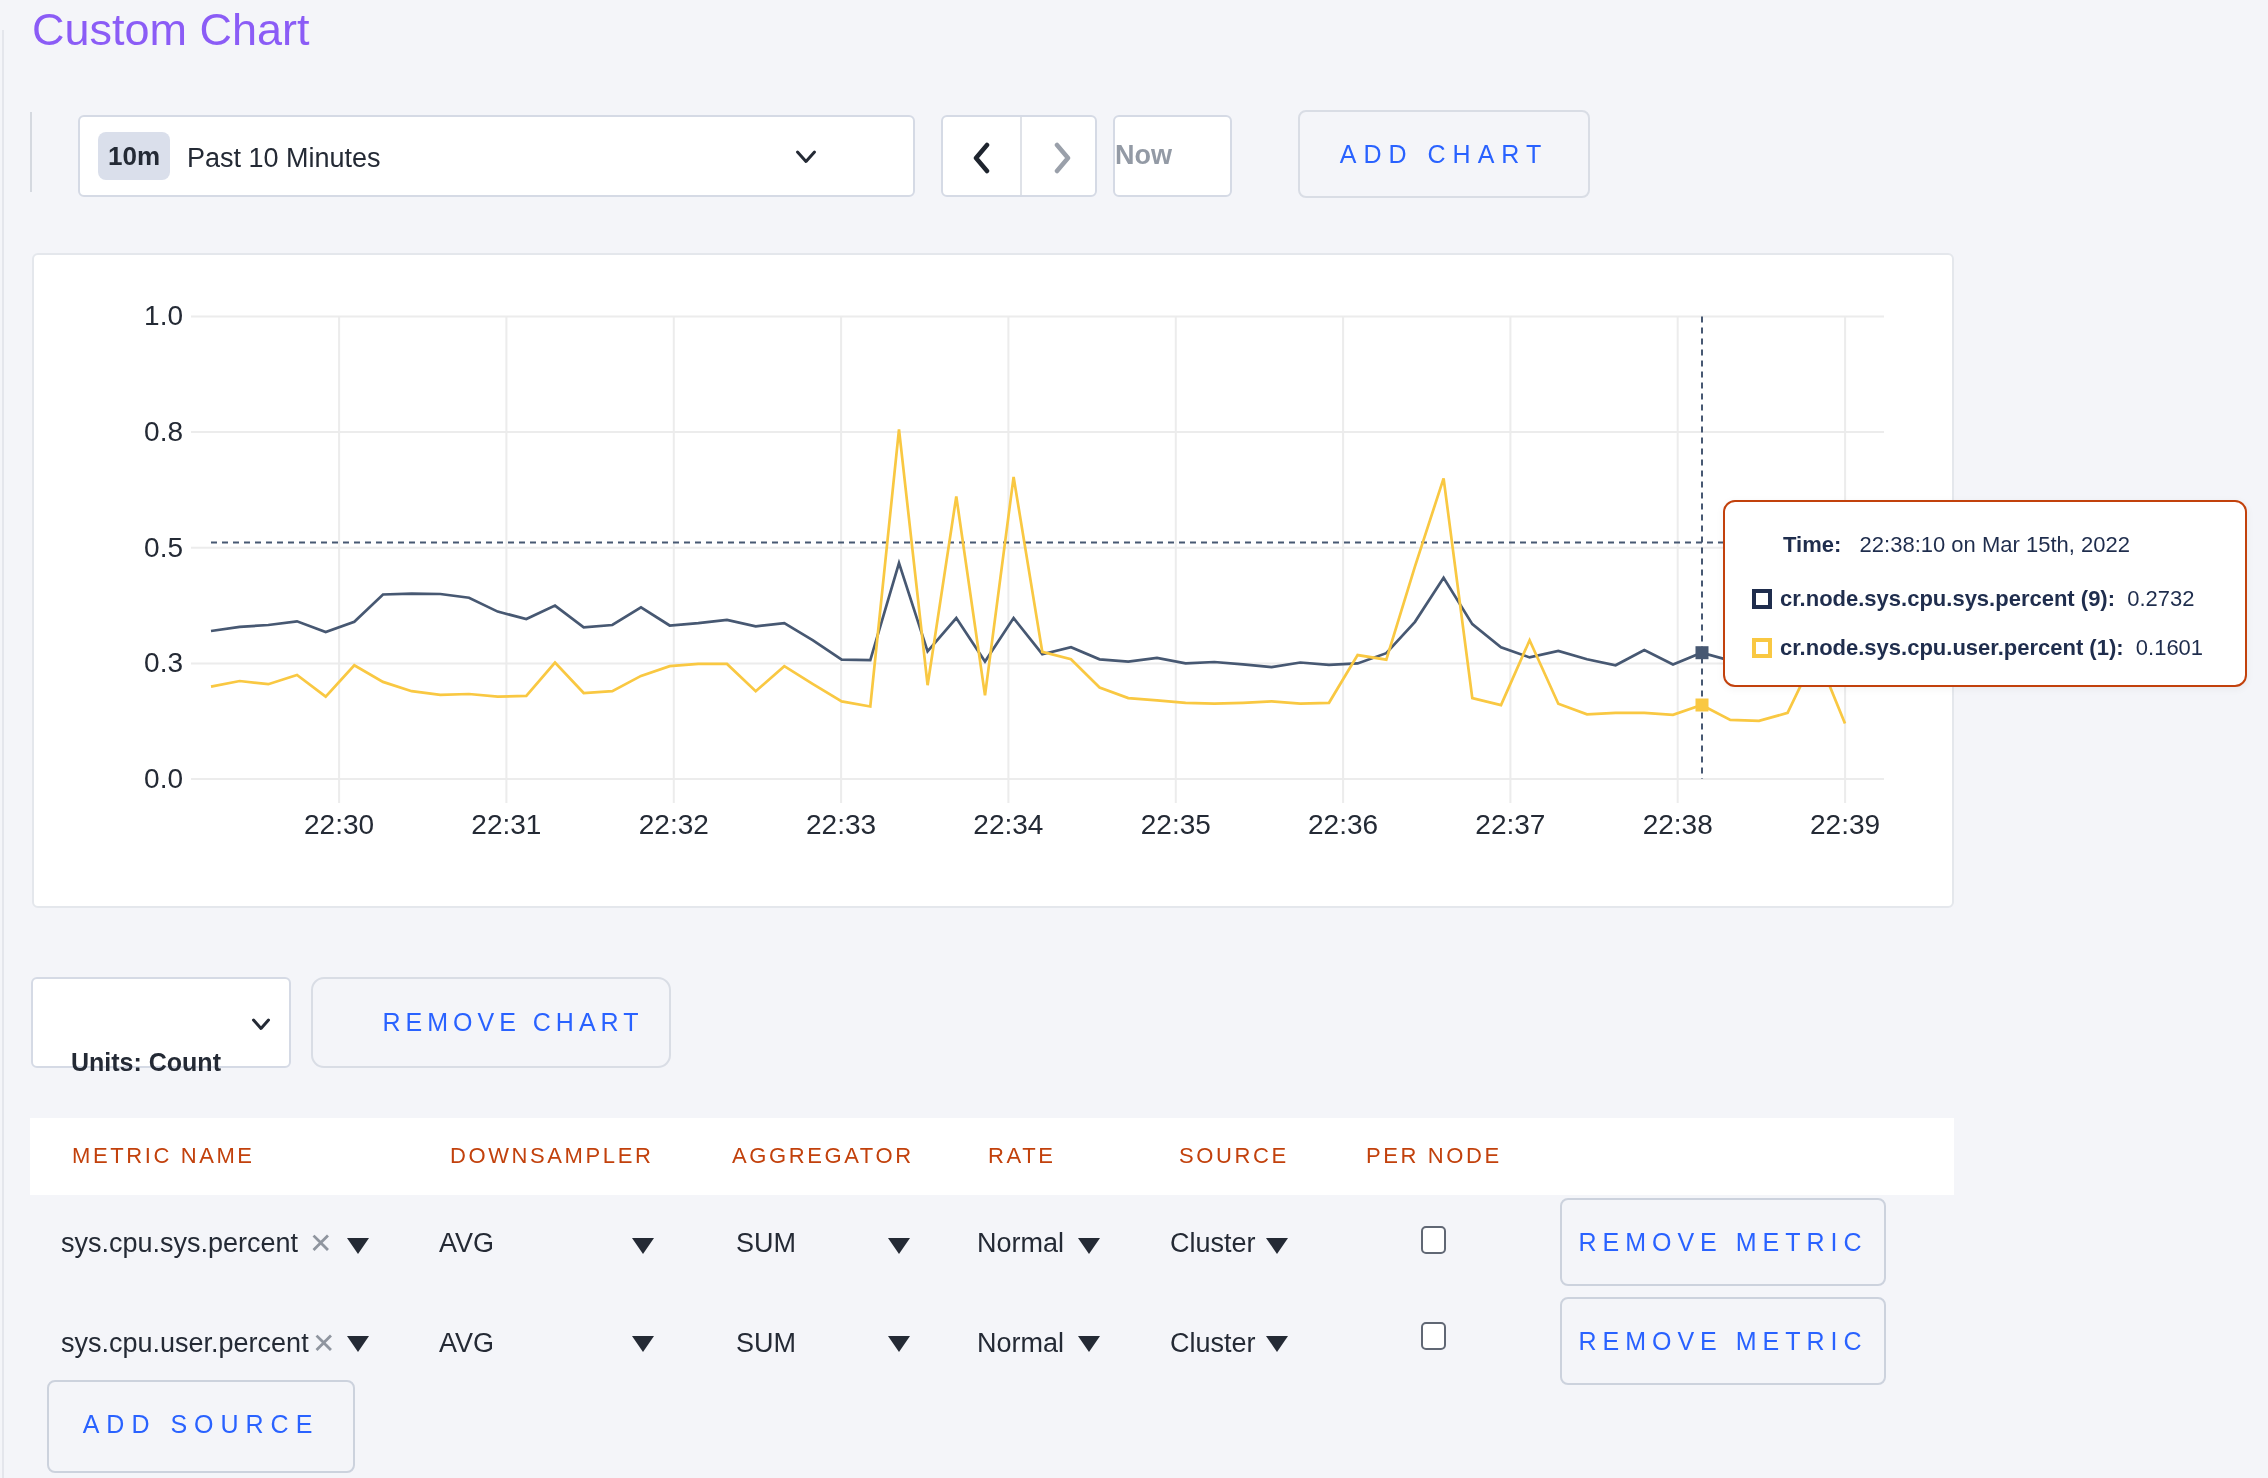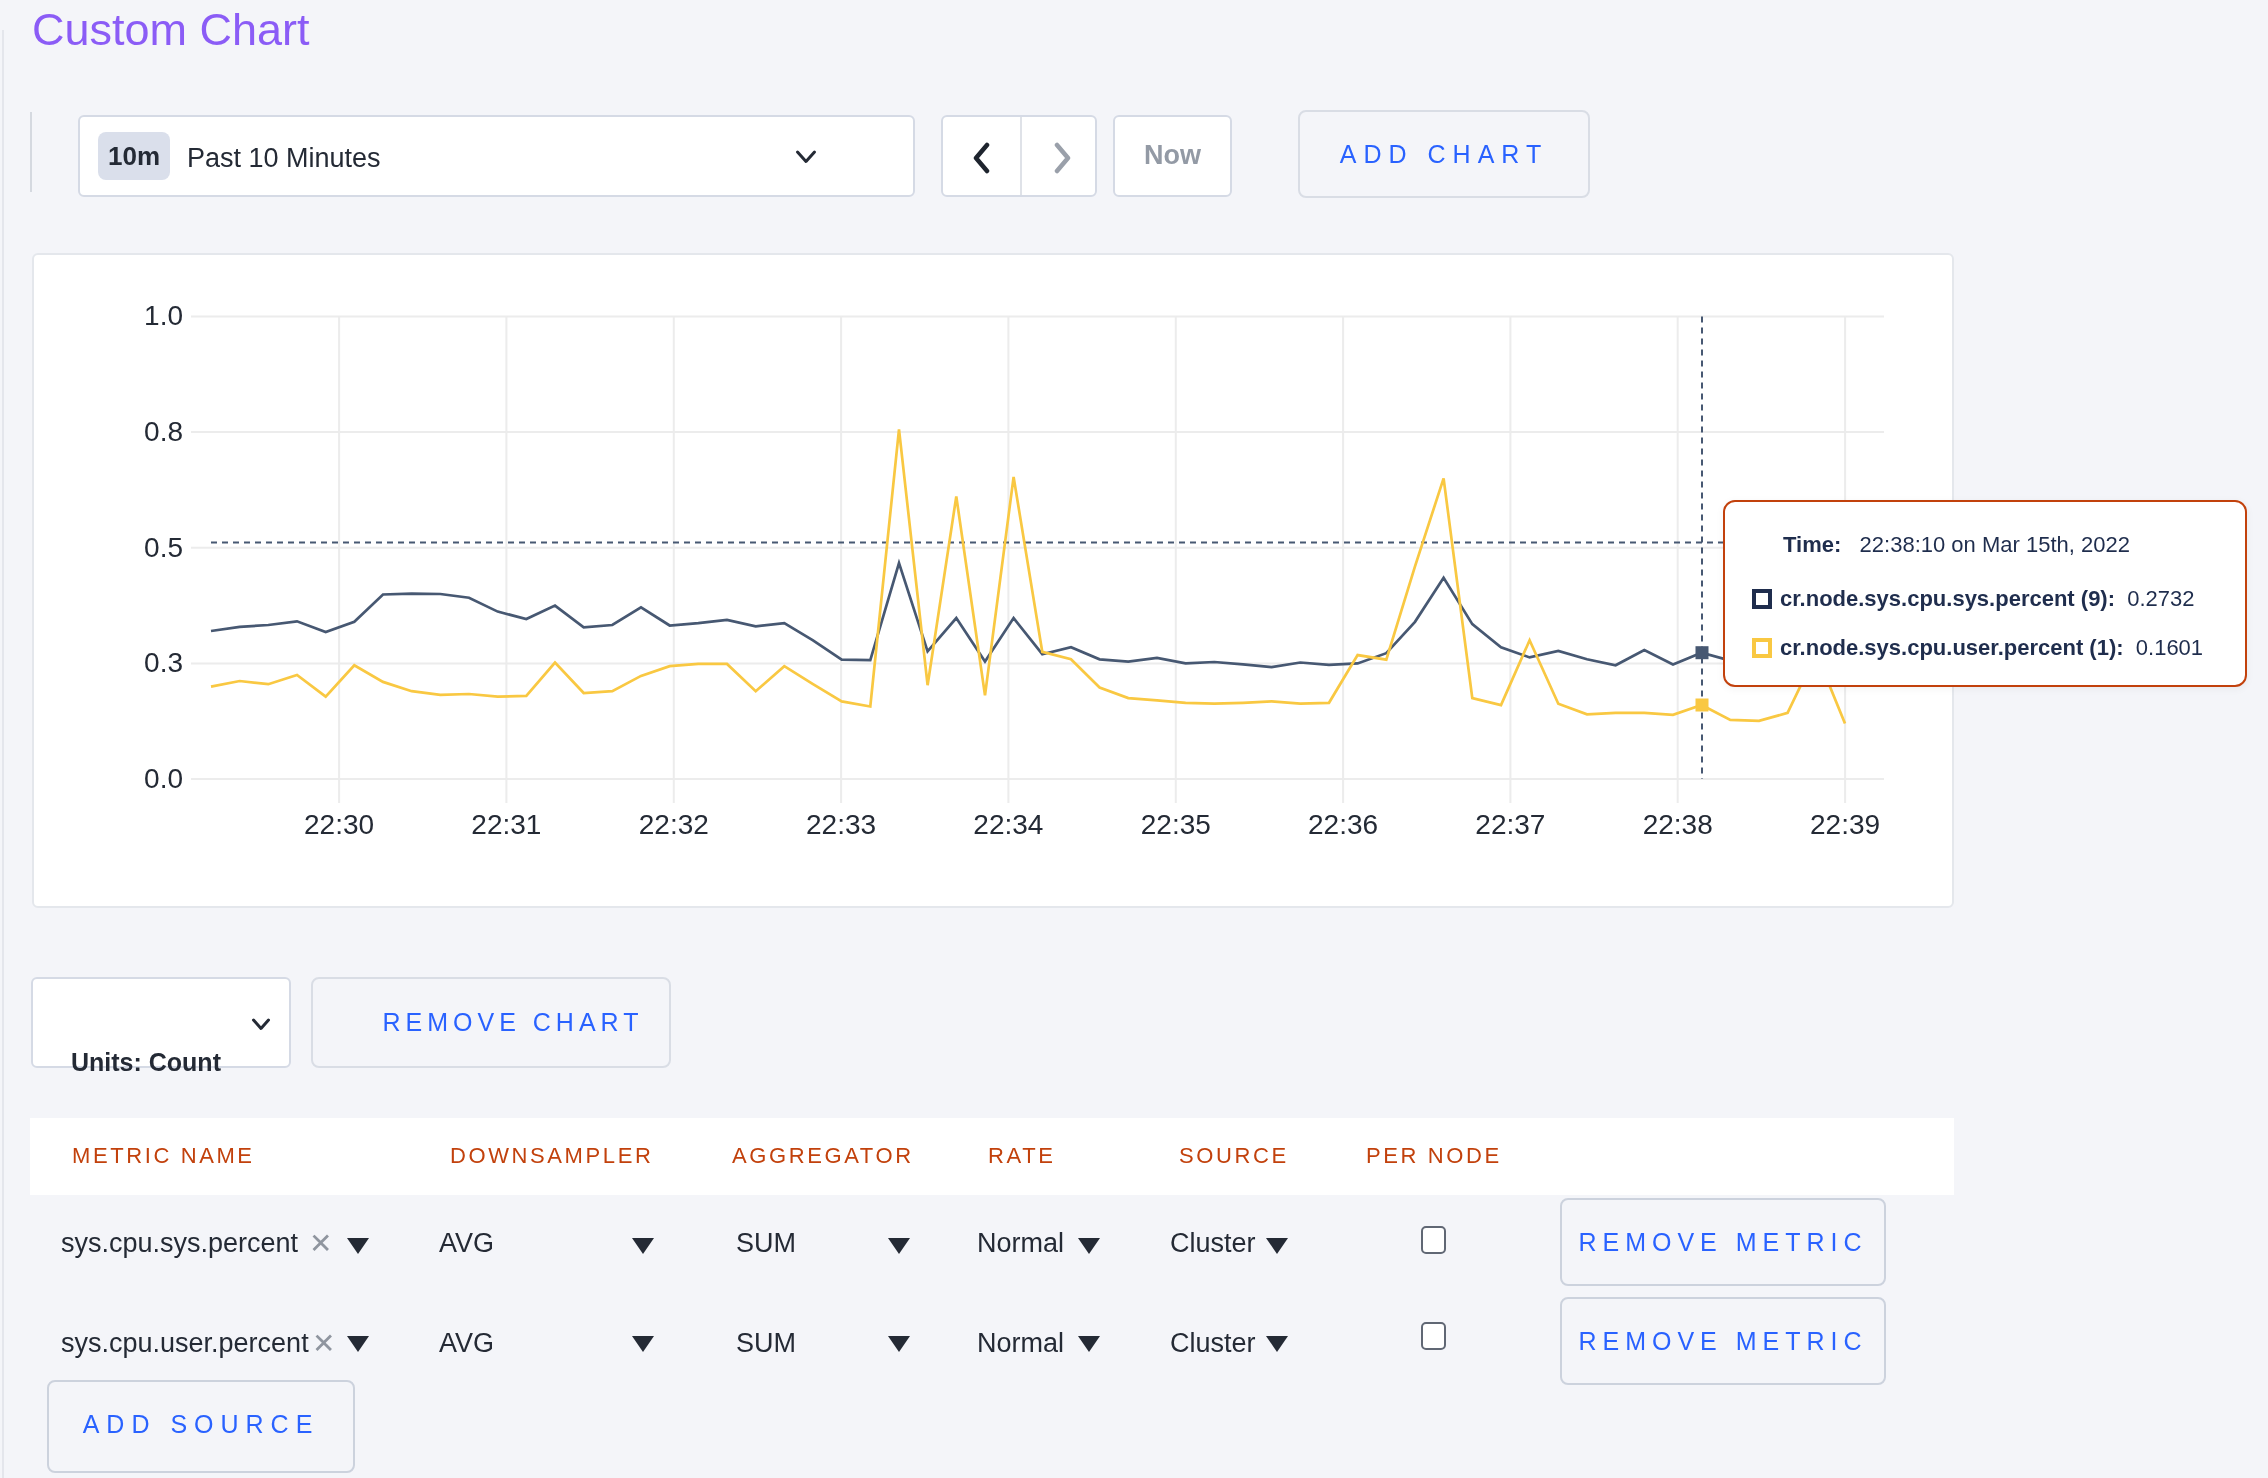--- a/index.html
+++ b/index.html
@@ -7,32 +7,32 @@
 .abs { position:absolute; }
 h1 { position:absolute; left:32px; top:4px; font-size:45px; font-weight:400; color:#8b5cf6; letter-spacing:0; }
 .edge { position:absolute; left:2px; top:30px; width:2px; height:1448px; background:#e4e6ec; }
 .vline { position:absolute; left:30px; top:112px; width:2px; height:80px; background:#d5d9e0; }
 .dropdown { position:absolute; left:78px; top:115px; width:837px; height:82px; background:#fff; border:2px solid #d5dae5; border-radius:6px; }
 .badge { position:absolute; left:18px; top:15px; width:72px; height:48px; background:#dadfeb; border-radius:8px; font-size:26px; font-weight:bold; color:#242a35; text-align:center; line-height:48px; }
 .ddlabel { position:absolute; left:107px; top:26px; font-size:27px; color:#242a35; }
 .chev { position:absolute; right:96px; top:32px; }
 .btngroup { position:absolute; left:941px; top:115px; width:156px; height:82px; background:#fff; border:2px solid #d5dae5; border-radius:6px; }
 .btngroup .sep { position:absolute; left:77px; top:0; width:2px; height:78px; background:#dfe2e8; }
-.nowbtn { position:absolute; left:1113px; top:115px; width:119px; height:82px; background:#fff; border:2px solid #d5dae5; border-radius:6px; font-size:27px; font-weight:bold; color:#939aa5; text-align:center; line-height:76px; }
+.nowbtn { position:absolute; left:1113px; top:115px; width:119px; height:82px; background:#fff; border:2px solid #d5dae5; border-radius:6px; font-size:27px; font-weight:bold; color:#939aa5; line-height:76px; }
 .addchart { position:absolute; left:1298px; top:110px; width:292px; height:88px; border:2px solid #d9dde5; border-radius:8px; font-size:25px; color:#2962ff; letter-spacing:7px; text-align:center; line-height:84px; font-weight:400; }
 .panel { position:absolute; left:32px; top:253px; width:1922px; height:655px; background:#fff; border:2px solid #e4e7ec; border-radius:6px; }
 .chart-svg { position:absolute; left:-2px; top:-2px; }
 .tick { font-family:"Liberation Sans",sans-serif; font-size:28px; fill:#242a35; }
 .xtick { font-family:"Liberation Sans",sans-serif; font-size:28px; fill:#242a35; }
 .tooltip { position:absolute; left:1723px; top:500px; width:524px; height:187px; background:#fff; border:2px solid #c2410c; border-radius:12px; box-shadow:0 2px 8px rgba(0,0,0,0.05); }
 .tt-row { position:absolute; font-size:22px; color:#1f2d4d; white-space:nowrap; }
 .tt-sw { position:absolute; left:27px; width:20px; height:20px; background:#fff; }
 .units { position:absolute; left:31px; top:977px; width:260px; height:91px; background:#fff; border:2px solid #d5dae5; border-radius:6px; }
 .units span { position:absolute; left:38px; top:31px; font-size:25px; font-weight:bold; color:#242a35;margin-top:38px; }
-.removechart { position:absolute; left:311px; top:977px; width:360px; height:91px; border:2px solid #d9dde5; border-radius:8px; font-size:25px; color:#2962ff; letter-spacing:5px; text-align:center; line-height:87px; font-weight:400;padding-left:44px; }
+.removechart { position:absolute; left:311px; top:977px; width:360px; height:91px; border:2px solid #d9dde5; border-radius:13px; font-size:25px; color:#2962ff; letter-spacing:5px; text-align:center; line-height:87px; font-weight:400;padding-left:44px; }
 .thead { position:absolute; left:30px; top:1118px; width:1924px; height:77px; background:#fff; }
 .th { position:absolute; top:25px; font-size:22px; font-weight:400; color:#c2410c; letter-spacing:2.6px; }
 .cell { position:absolute; font-size:27px; color:#242a35; white-space:nowrap; }
 .xicon { position:absolute; font-size:28px; color:#8f959f; }
 .tri { position:absolute; width:0; height:0; border-left:11px solid transparent; border-right:11px solid transparent; border-top:16px solid #242a35; }
 .checkbox { position:absolute; left:1421px; width:25px; height:28px; background:#fff; border:2px solid #606774; border-radius:5px; }
 .rmbtn { position:absolute; left:1560px; width:326px; height:88px; border:2px solid #ccd2dd; border-radius:8px; font-size:25px; color:#2962ff; letter-spacing:6px; text-align:center; line-height:84px; font-weight:400; }
 .addmetric { position:absolute; left:47px; top:1380px; width:308px; height:93px; border:2px solid #ccd2dd; border-radius:8px; font-size:25px; color:#2962ff; letter-spacing:7px; text-align:center; line-height:85px; font-weight:400; }
 </style>
 </head>

